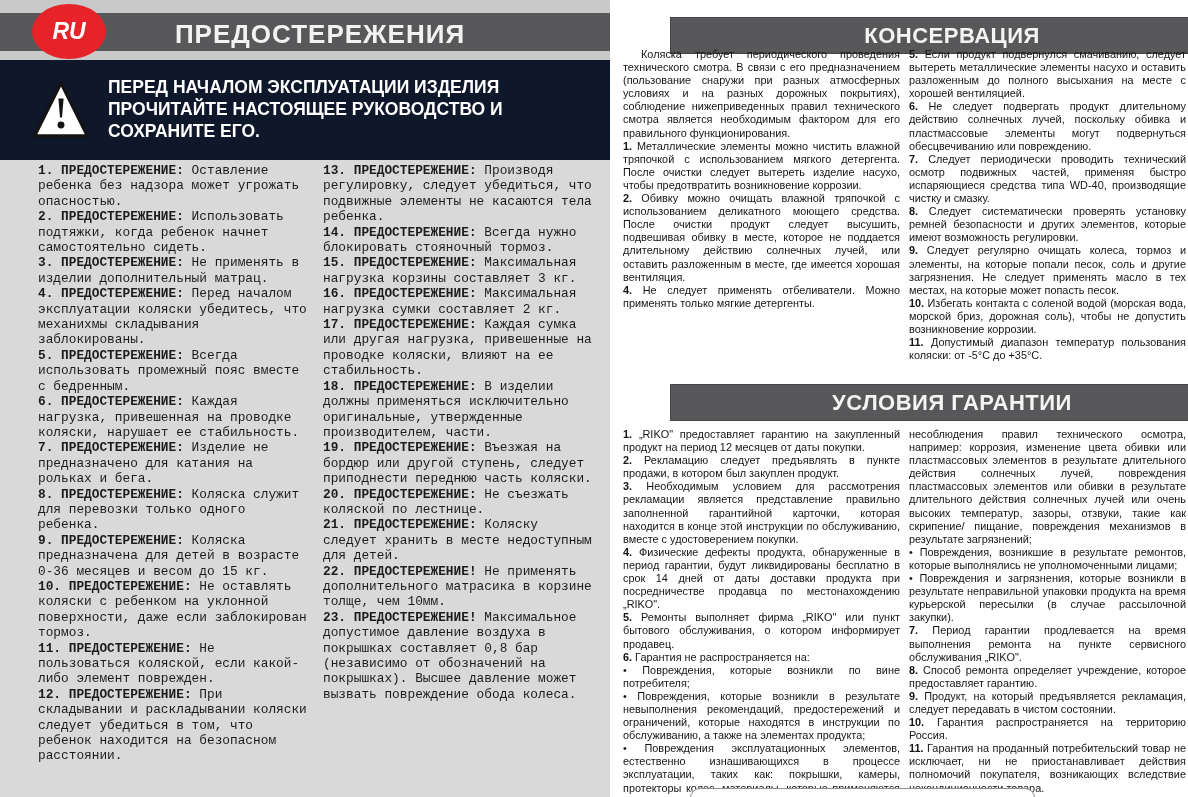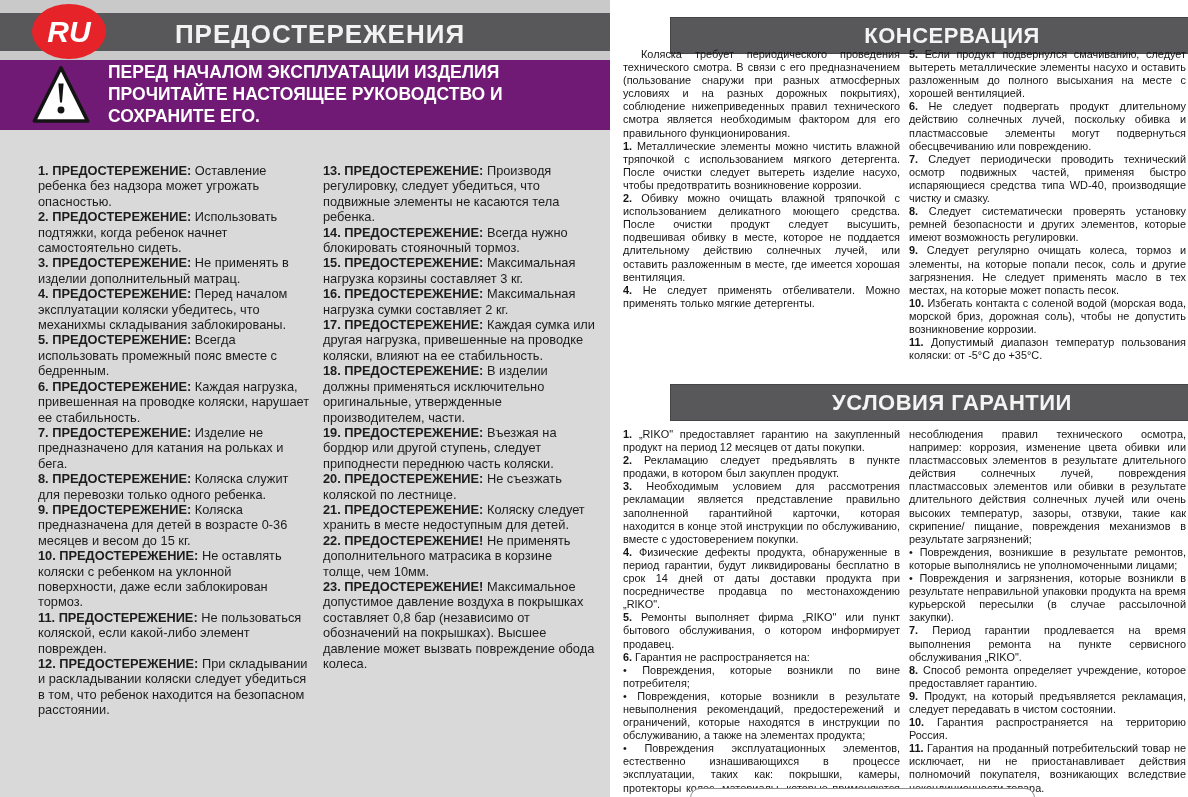--- a/index.html
+++ b/index.html
@@ -16,32 +16,32 @@
   .left-titlebar {
     position: absolute; left: 0; top: 13px; width: 610px; height: 42px;
     background: #58585a; display: flex; align-items: center; justify-content: center;
   }
   .left-midstrip { position: absolute; left: 0; top: 51px; width: 610px; height: 9px; background: #c9c9c9; }
   .page-title { color: #f2f2f2; font-weight: bold; font-size: 26px; letter-spacing: 1px; margin-left: 30px; }
   .lang-badge {
     position: absolute; left: 32px; top: 4px; width: 74px; height: 55px;
     background: #e62329; border-radius: 50%; z-index: 3;
     display: flex; align-items: center; justify-content: center;
-    color: #ffffff; font-weight: bold; font-size: 30px; font-style: italic;
+    color: #ffffff; font-weight: bold; font-size: 23px; font-style: italic;
   }
   .alert-banner {
-    position: absolute; left: 0; top: 60px; width: 610px; height: 70px;
-    background: #701a75; display: flex; align-items: center;
+    position: absolute; left: 0; top: 60px; width: 610px; height: 100px;
+    background: #0f172a; display: flex; align-items: center;
   }
   .warning-triangle { flex: none; margin-left: 32px; width: 58px; height: 64px; }
   .alert-text {
     color: #ffffff; font-weight: bold; font-size: 17.5px; line-height: 1.24;
     margin-left: 18px; max-width: 452px;
   }
-  .warn-cols { position: absolute; left: 38px; top: 163px; width: 558px; display: flex; gap: 12px; }
+  .warn-cols { position: absolute; left: 38px; top: 163px; width: 558px; display: flex; gap: 12px; font-family: Liberation Mono, monospace; }
   .warn-col { width: 273px; font-size: 12.8px; line-height: 15.4px; color: #1c1c1c; }
   .warn-col p { margin: 0; }
 
   
   .right-panel { position: absolute; left: 620px; top: 0; width: 568px; height: 797px; background: #ffffff; }
   .section-bar {
     position: absolute; left: 2px; width: 564px; height: 37px;
     background: #58585a; border: 1px solid #454547;
     display: flex; align-items: center; justify-content: center; margin-left: 48px;
   }

